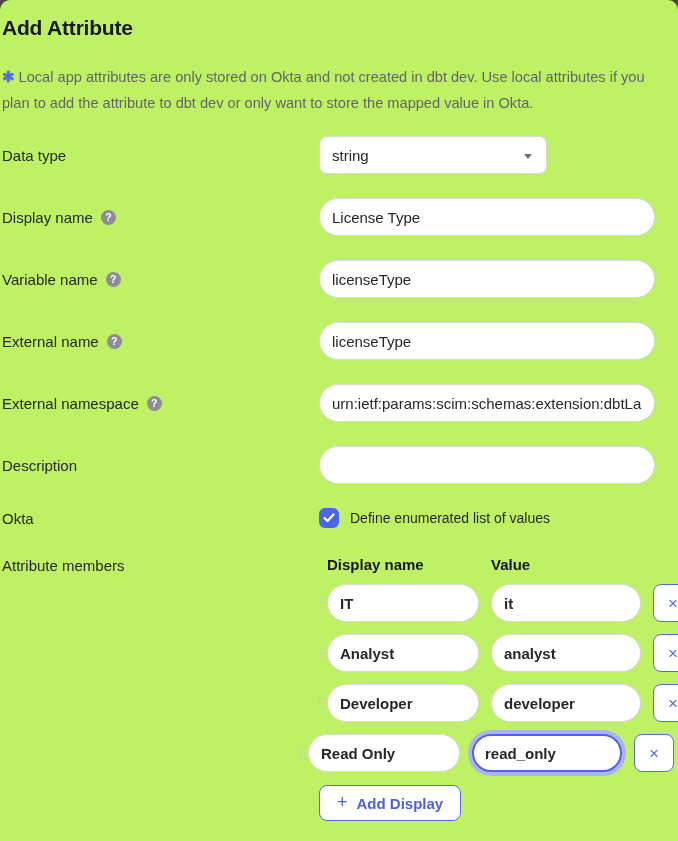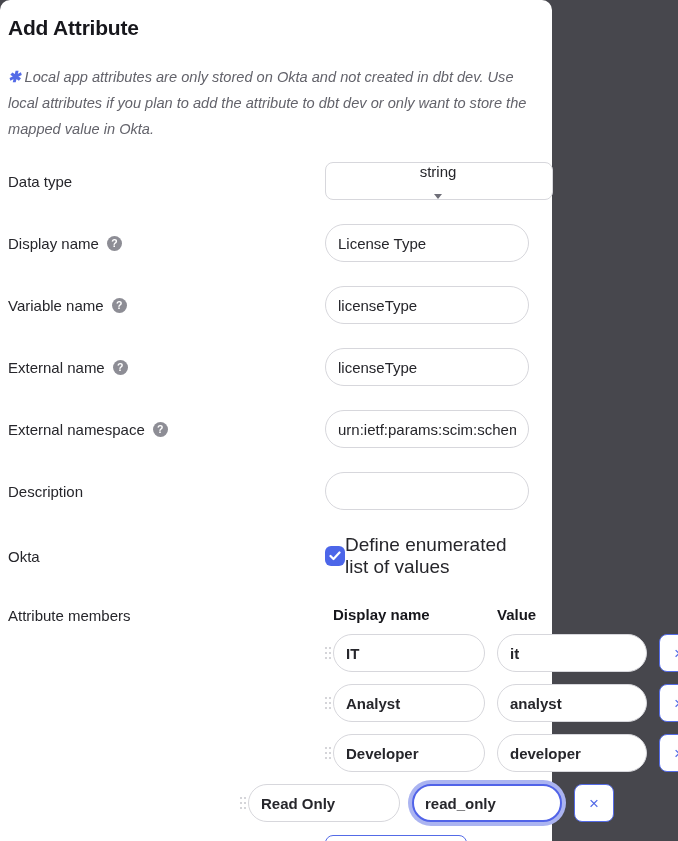--- a/index.html
+++ b/index.html
@@ -3,35 +3,34 @@
 <meta charset="utf-8">
 <style>
   html,body { margin:0; padding:0; }
   body {
     width:678px; height:841px;
     background:#47474d;
     font-family:"Liberation Sans", sans-serif;
     overflow:hidden;
   }
   .modal {
-    width:552px; height:841px;
-    background:#ffffff;
+    width:678px; height:841px;
+    background:#bef264;
     border-radius:10px 10px 0 0;
     box-sizing:border-box;
-    padding:14px 23px 16px 8px;
+    padding:14px 23px 16px 2px;
   }
   .title {
     font-size:21px; font-weight:700; color:#17171c;
     letter-spacing:-0.2px; margin:2px 0 0 0;
   }
   .note {
     margin-top:24px;
     font-size:14.6px; line-height:26px; color:#63636b;
     max-width:645px;
-    font-style:italic;
   }
   .note .marker {
     color:#546be7; font-size:15px; font-weight:700; margin-right:4px;
   }
   .form { margin-top:20px; }
   .row { display:flex; align-items:center; margin-bottom:24px;gap:48px; }
   .row.top-align { align-items:flex-start;margin-top:11px; }
   .row-label {
     flex:0 0 269px; width:269px;
     font-size:15px; color:#26262b;
@@ -50,38 +49,38 @@
     width:100%; height:38px; box-sizing:border-box;
     border:1px solid #d7d7dc; border-radius:19px;
     padding:0 12px; font-size:15px; color:#26262b;
     font-family:inherit; background:#fff; outline:none;
   }
   .select {
     width:228px; height:38px; box-sizing:border-box;
     border:1px solid #d7d7dc; border-radius:8px;
     padding:0 14px 0 12px; font-size:15px; color:#26262b;
     display:flex; align-items:center; justify-content:space-between;
-    background:#fff; cursor:pointer;flex-direction:column;
+    background:#fff; cursor:pointer;
   }
   .caret {
     width:0; height:0;
     border-left:4.5px solid transparent;
     border-right:4.5px solid transparent;
     border-top:5.5px solid #6e6e78;
     margin-top:2px;
   }
   .enum-row { margin-bottom:28px; }
   .checkbox {
     width:20px; height:20px; border-radius:6px;
     background:#4c66e9; flex:none;
     display:flex; align-items:center; justify-content:center;
     cursor:pointer;
   }
   .checkbox svg { display:block; }
-  .checkbox-label { font-size:19px; color:#26262b; }
+  .checkbox-label { margin-left:11px; font-size:14px; color:#26262b; }
   .members-header {
     display:flex; padding-left:8px; margin-bottom:10px;
     font-size:15px; font-weight:700; color:#17171c; line-height:18px;
   }
   .members-header .col1 { width:164px; flex:none; }
   .member-row { display:flex; align-items:center; margin-bottom:12px; }
   .member-row.last { margin-bottom:13px;justify-content:center; }
   .grip {
     width:6px; margin-right:2px; flex:none;
     display:grid; grid-template-columns:repeat(2,2px);

